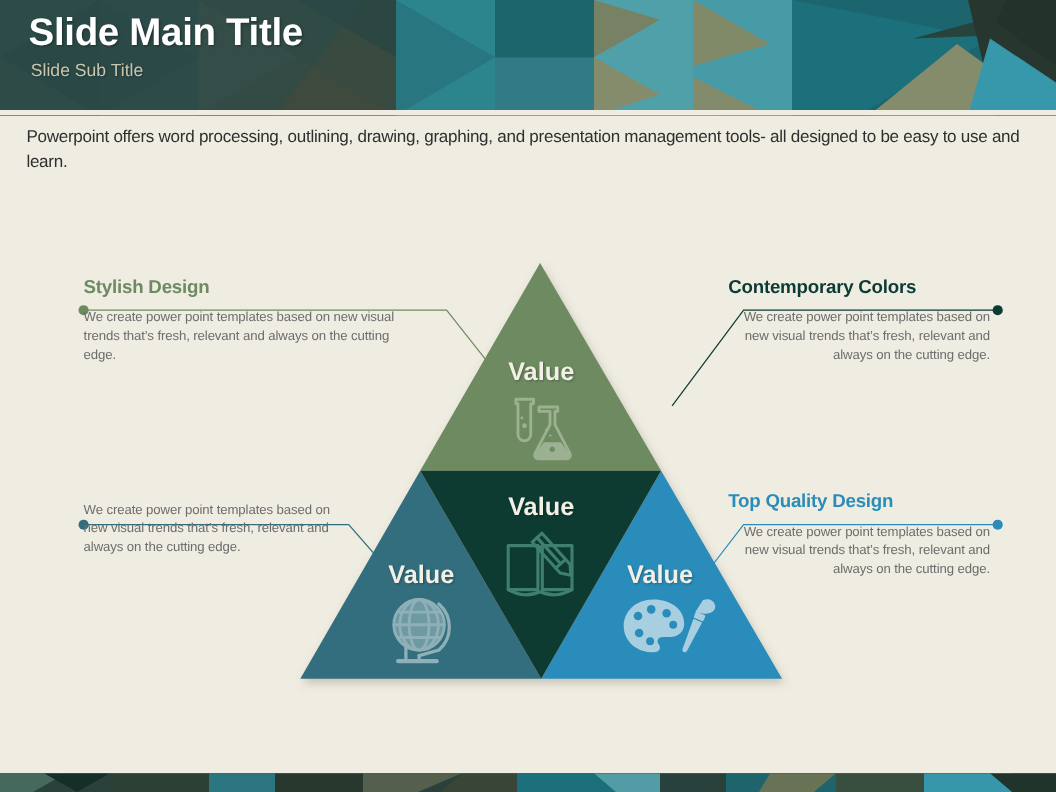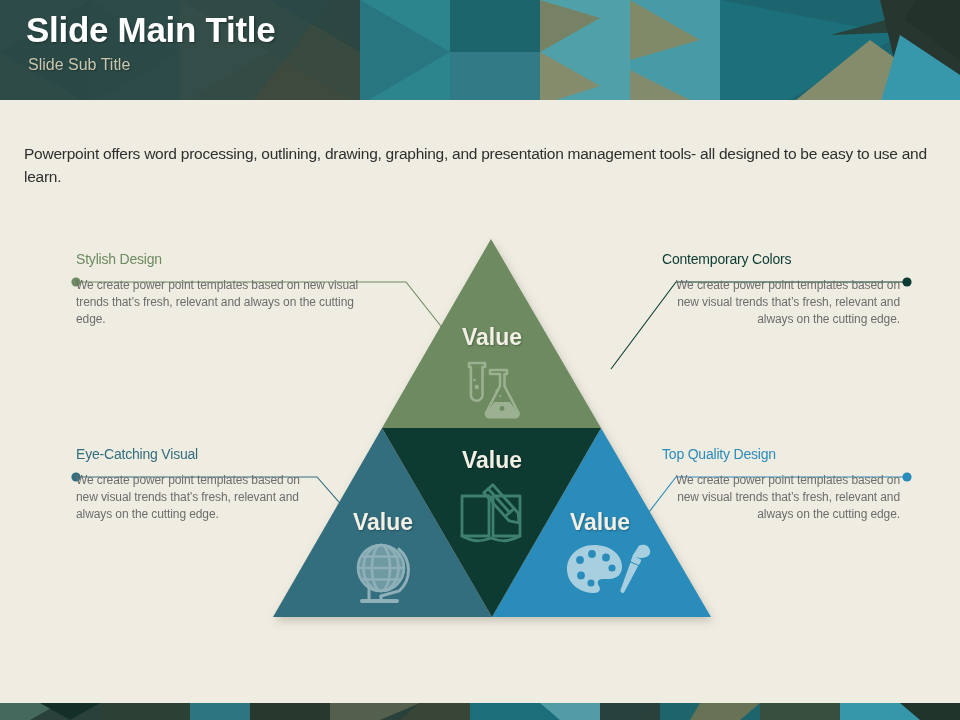--- a/index.html
+++ b/index.html
@@ -37,39 +37,38 @@
     font-size:16px;color:#c9c6ae;margin:6px 0 0 2px;
     line-height:1.1;white-space:nowrap;
     text-shadow:1px 1px 2px rgba(0,0,0,.3);
   }
 
   
   #intro{
     position:absolute;left:24px;top:113px;width:915px;
     font-size:15.5px;color:#2f2f2f;line-height:1.5;
     letter-spacing:-0.25px;
-    margin-top:29px;
   }
 
   
   #footer{
     position:absolute;left:0;top:703px;width:960px;height:17px;
     overflow:hidden;background:#2b4a47;
   }
 
   
   #diagram{
     position:absolute;left:11px;top:170px;width:960px;height:510px;
   }
   #diagram svg{display:block;}
 
   
   .callout{position:absolute;}
   .callout h3{
-    margin:0;font-size:14px;font-weight:normal;letter-spacing:-0.2px;
+    margin:0;font-size:17px;font-weight:bold;letter-spacing:-0.2px;
     line-height:1.2;white-space:nowrap;
   }
   .callout p{
     margin:0;font-size:12px;color:#6d6d6d;line-height:1.42;
     letter-spacing:-0.1px;
   }
   .callout.left h3{padding-left:14px;}
   .callout.left p{padding-left:14px;padding-top:9px;text-align:left;}
   .callout.right h3{padding-right:14px;}
   .callout.right p{padding-right:14px;padding-top:9px;text-align:right;}
@@ -254,21 +253,20 @@
     <h3 class="h-green">Stylish Design</h3>
     <p>We create power point templates based on new visual trends that’s fresh, relevant and always on the cutting edge.</p>
   </div>
 
   <div class="callout right" id="callout-tr">
     <h3 class="h-dgreen">Contemporary Colors</h3>
     <p>We create power point templates based on new visual trends that’s fresh, relevant and always on the cutting edge.</p>
   </div>
 
   <div class="callout left" id="callout-bl">
-    <h3 class="h-teal">Eye-Catching Visual</h3>
     <p>We create power point templates based on new visual trends that’s fresh, relevant and always on the cutting edge.</p>
   </div>
 
   <div class="callout right" id="callout-br">
     <h3 class="h-blue">Top Quality Design</h3>
     <p>We create power point templates based on new visual trends that’s fresh, relevant and always on the cutting edge.</p>
   </div>
 
   <div id="footer">
     <svg width="960" height="17" viewBox="0 0 960 17" preserveAspectRatio="none">

